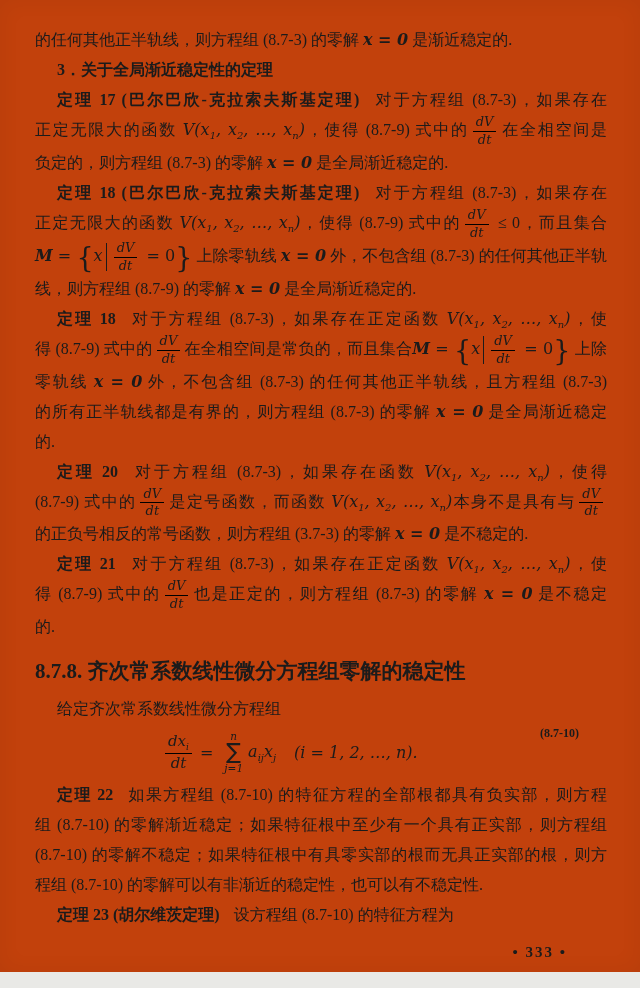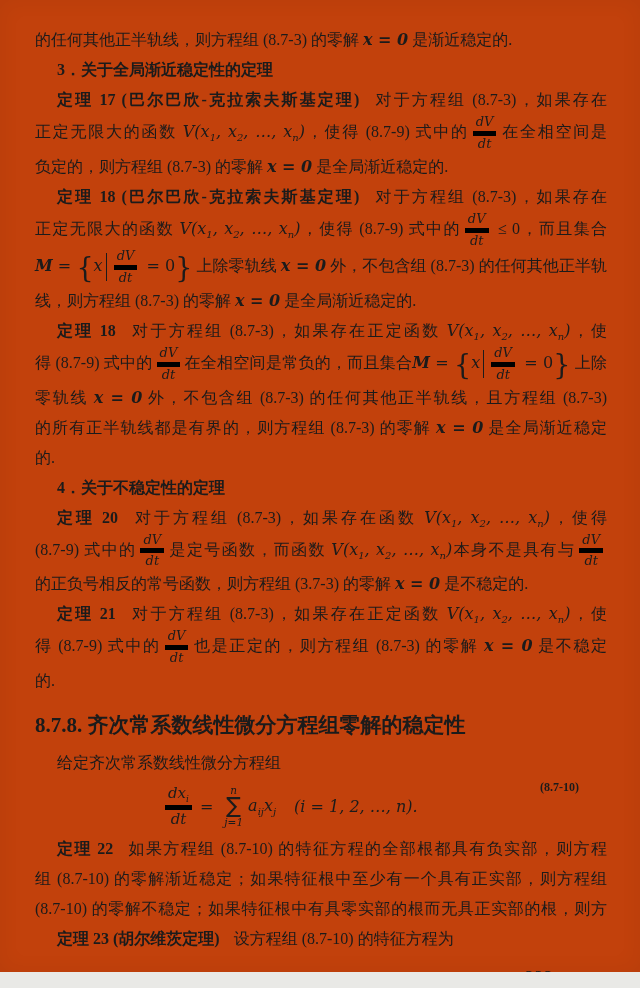--- a/index.html
+++ b/index.html
@@ -23,21 +23,21 @@
   .gap{margin-left:14px;}
   .m{font-family:"DejaVu Serif", serif;font-style:italic;}
   .mb{font-weight:bold;}
   .meq{font-family:"DejaVu Serif", serif;white-space:pre;}
   sub{font-size:10px;font-style:italic;font-family:"DejaVu Serif", serif;line-height:1;}
   .frac{
     display:inline-block;vertical-align:middle;text-align:center;text-align-last:center;
     font-family:"DejaVu Serif", serif;font-style:italic;
     font-size:13px;line-height:1.15;margin:0 4px;
   }
-  .fnum{display:block;padding:0 3px 1px;border-bottom:5px solid #000000;}
+  .fnum{display:block;padding:0 3px 1px;border-bottom:1px solid #000000;}
   .fden{display:block;padding-top:1px;}
   .mset{white-space:nowrap;}
   .brace{font-size:27px;vertical-align:middle;font-family:"DejaVu Serif", serif;line-height:1;font-style:normal;}
   .vbar{display:inline-block;vertical-align:middle;width:1px;height:28px;background:#1b1b1b;margin:0 3px;}
   .h878{
     font-size:21px;font-weight:bold;line-height:32px;
     margin:13px 0 7px 0;
   }
   .eqline{display:flex;height:52px;margin:2px 0 2px 0;}
   .eqbody{margin-left:128px;display:inline-flex;align-items:center;font-size:16px;}
@@ -67,33 +67,32 @@
   <div class="line"><span>正定无限大的函数 </span><span class="m"><span>V(x</span><sub>1</sub><span>, x</span><sub>2</sub><span>, …, x</span><sub>n</sub><span>)</span></span><span>，使得 (8.7-9) 式中的</span><span class="frac"><span class="fnum">dV</span><span class="fden">dt</span></span><span>在全相空间是</span></div>
 
   <div class="line noj"><span>负定的，则方程组 (8.7-3) 的零解 </span><span class="m mb">x = 0</span><span> 是全局渐近稳定的.</span></div>
 
   <div class="line ind"><span class="b">定理 18 (巴尔巴欣-克拉索夫斯基定理)</span><span class="gap">对于方程组 (8.7-3)，如果存在</span></div>
 
   <div class="line"><span>正定无限大的函数 </span><span class="m"><span>V(x</span><sub>1</sub><span>, x</span><sub>2</sub><span>, …, x</span><sub>n</sub><span>)</span></span><span>，使得 (8.7-9) 式中的</span><span class="frac"><span class="fnum">dV</span><span class="fden">dt</span></span><span> ≤ 0，而且集合</span></div>
 
   <div class="line"><span class="mset"><span class="m mb">M</span><span class="meq"> = </span><span class="brace">{</span><span class="m">x</span><span class="vbar"></span><span class="frac"><span class="fnum">dV</span><span class="fden">dt</span></span><span class="meq"> = 0</span><span class="brace">}</span></span><span> 上除零轨线 </span><span class="m mb">x = 0</span><span> 外，不包含组 (8.7-3) 的任何其他正半轨</span></div>
 
-  <div class="line noj"><span>线，则方程组 (8.7-3) 的零解 </span><span class="m mb">x = 0</span><span> 是全局渐近稳定的.</span></div>
+  <div class="line noj"><span>线，则方程组 (8.7-9) 的零解 </span><span class="m mb">x = 0</span><span> 是全局渐近稳定的.</span></div>
 
   <div class="line ind"><span class="b">定理 18</span><span class="gap">对于方程组 (8.7-3)，如果存在正定函数 </span><span class="m"><span>V(x</span><sub>1</sub><span>, x</span><sub>2</sub><span>, …, x</span><sub>n</sub><span>)</span></span><span>，使</span></div>
 
   <div class="line"><span>得 (8.7-9) 式中的</span><span class="frac"><span class="fnum">dV</span><span class="fden">dt</span></span><span>在全相空间是常负的，而且集合</span><span class="mset"><span class="m mb">M</span><span class="meq"> = </span><span class="brace">{</span><span class="m">x</span><span class="vbar"></span><span class="frac"><span class="fnum">dV</span><span class="fden">dt</span></span><span class="meq"> = 0</span><span class="brace">}</span></span><span> 上除</span></div>
 
   <div class="line"><span>零轨线 </span><span class="m mb">x = 0</span><span> 外，不包含组 (8.7-3) 的任何其他正半轨线，且方程组 (8.7-3)</span></div>
 
   <div class="line"><span>的所有正半轨线都是有界的，则方程组 (8.7-3) 的零解 </span><span class="m mb">x = 0</span><span> 是全局渐近稳定</span></div>
 
   <div class="line noj">的.</div>
 
-  <div class="line noj b ind">4．关于不稳定性的定理</div>
 
   <div class="line ind"><span class="b">定理 20</span><span class="gap">对于方程组 (8.7-3)，如果存在函数 </span><span class="m"><span>V(x</span><sub>1</sub><span>, x</span><sub>2</sub><span>, …, x</span><sub>n</sub><span>)</span></span><span>，使得</span></div>
 
   <div class="line"><span>(8.7-9) 式中的</span><span class="frac"><span class="fnum">dV</span><span class="fden">dt</span></span><span>是定号函数，而函数 </span><span class="m"><span>V(x</span><sub>1</sub><span>, x</span><sub>2</sub><span>, …, x</span><sub>n</sub><span>)</span></span><span>本身不是具有与</span><span class="frac"><span class="fnum">dV</span><span class="fden">dt</span></span></div>
 
   <div class="line noj"><span>的正负号相反的常号函数，则方程组 (3.7-3) 的零解 </span><span class="m mb">x = 0</span><span> 是不稳定的.</span></div>
 
   <div class="line ind"><span class="b">定理 21</span><span class="gap">对于方程组 (8.7-3)，如果存在正定函数 </span><span class="m"><span>V(x</span><sub>1</sub><span>, x</span><sub>2</sub><span>, …, x</span><sub>n</sub><span>)</span></span><span>，使</span></div>
 
   <div class="line"><span>得 (8.7-9) 式中的</span><span class="frac"><span class="fnum">dV</span><span class="fden">dt</span></span><span>也是正定的，则方程组 (8.7-3) 的零解 </span><span class="m mb">x = 0</span><span> 是不稳定</span></div>
@@ -121,18 +120,19 @@
       </span>
     <span class="eqlabel">(8.7-10)</span>
   </div>
 
   <div class="line ind"><span class="b">定理 22</span><span class="gap">如果方程组 (8.7-10) 的特征方程的全部根都具有负实部，则方程</span></div>
 
   <div class="line">组 (8.7-10) 的零解渐近稳定；如果特征根中至少有一个具有正实部，则方程组</div>
 
   <div class="line">(8.7-10) 的零解不稳定；如果特征根中有具零实部的根而无具正实部的根，则方</div>
 
+  <div class="line noj">程组 (8.7-10) 的零解可以有非渐近的稳定性，也可以有不稳定性.</div>
 
   <div class="line noj ind"><span class="b">定理 23 (胡尔维茨定理)</span><span class="gap">设方程组 (8.7-10) 的特征方程为</span></div>
 
   <div class="pageno">• 333 •</div>
 
 </div>
 
 </body></html>

